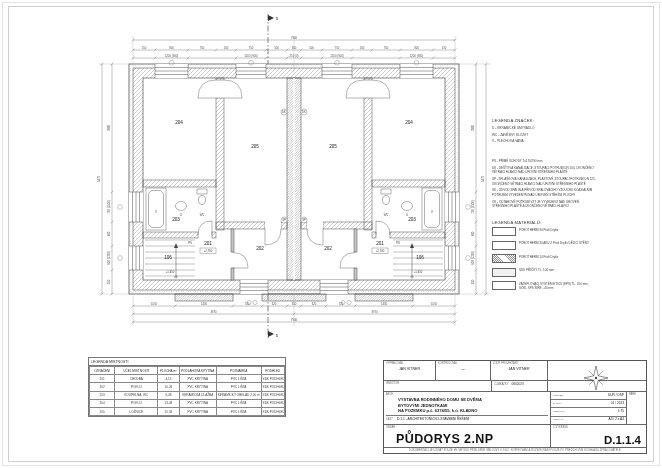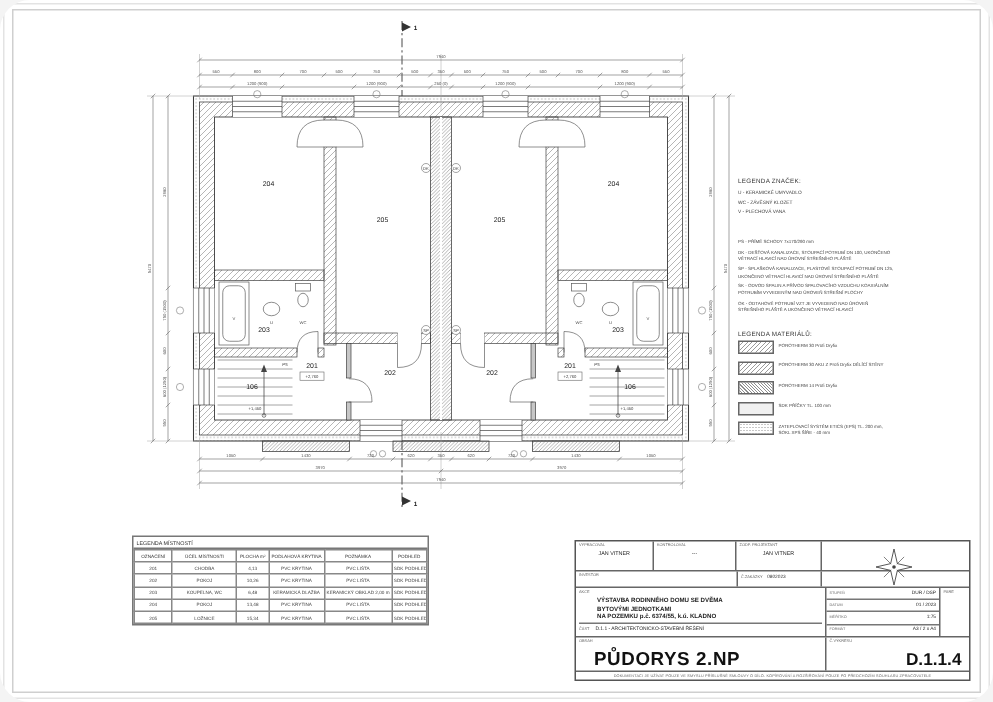--- a/index.html
+++ b/index.html
@@ -1,17 +1,17 @@
 <!DOCTYPE html>
 <html><head>
 <meta charset="utf-8">
 <style>
   html,body{margin:0;padding:0;background:#f4f4f4;}
   #sheet{position:relative;width:662px;height:468px;background:#ffffff;overflow:hidden;
-         font-family:"Liberation Sans", sans-serif;color:#333;border-radius:20px;}
+         font-family:"Liberation Sans", sans-serif;color:#333;}
   #outer-edge{position:absolute;inset:2px;border:1px solid #e3e3e3;}
   #inner-frame{position:absolute;left:8px;top:6px;right:8px;bottom:6px;border:1px solid #cfcfcf;}
   svg{position:absolute;left:0;top:0;}
   svg text{font-family:"Liberation Sans", sans-serif;fill:#333;text-anchor:middle;}
   .dimt{font-size:2.8px;fill:#555;}
   .roomt{font-size:4.6px;fill:#222;}
   .tinyt{font-size:2.8px;fill:#444;}
   .sect{font-size:4.2px;font-weight:bold;fill:#222;}
 
   

